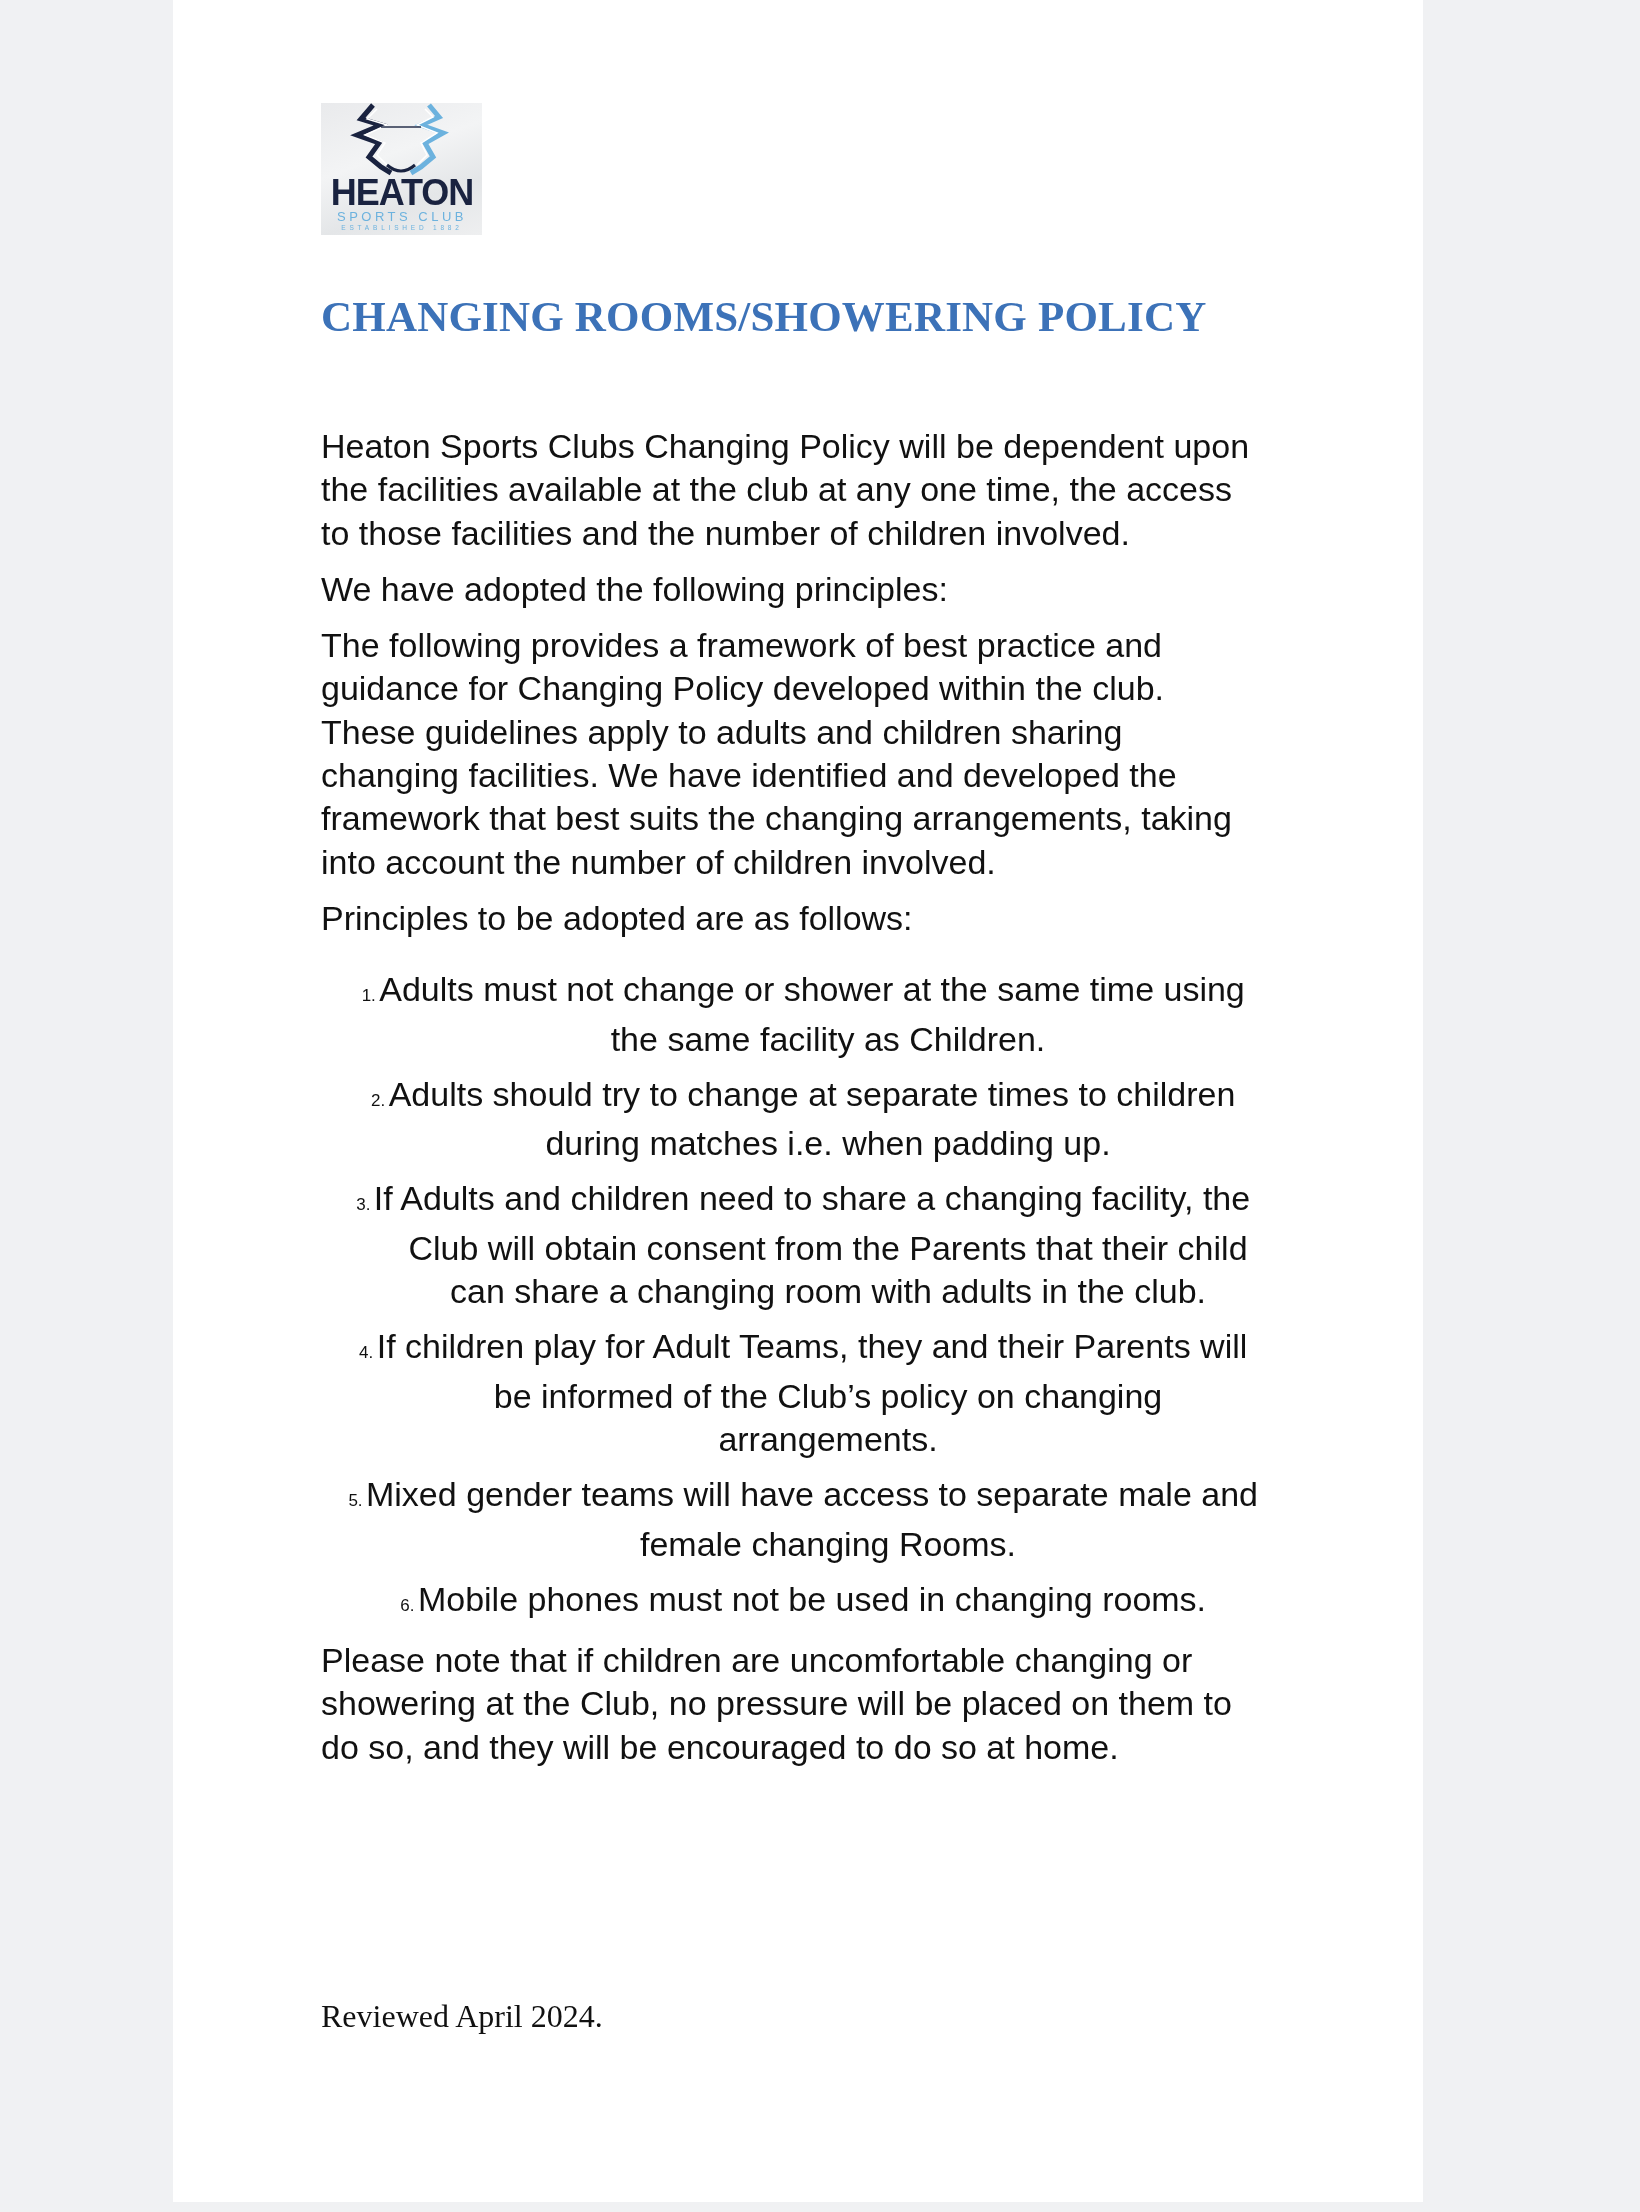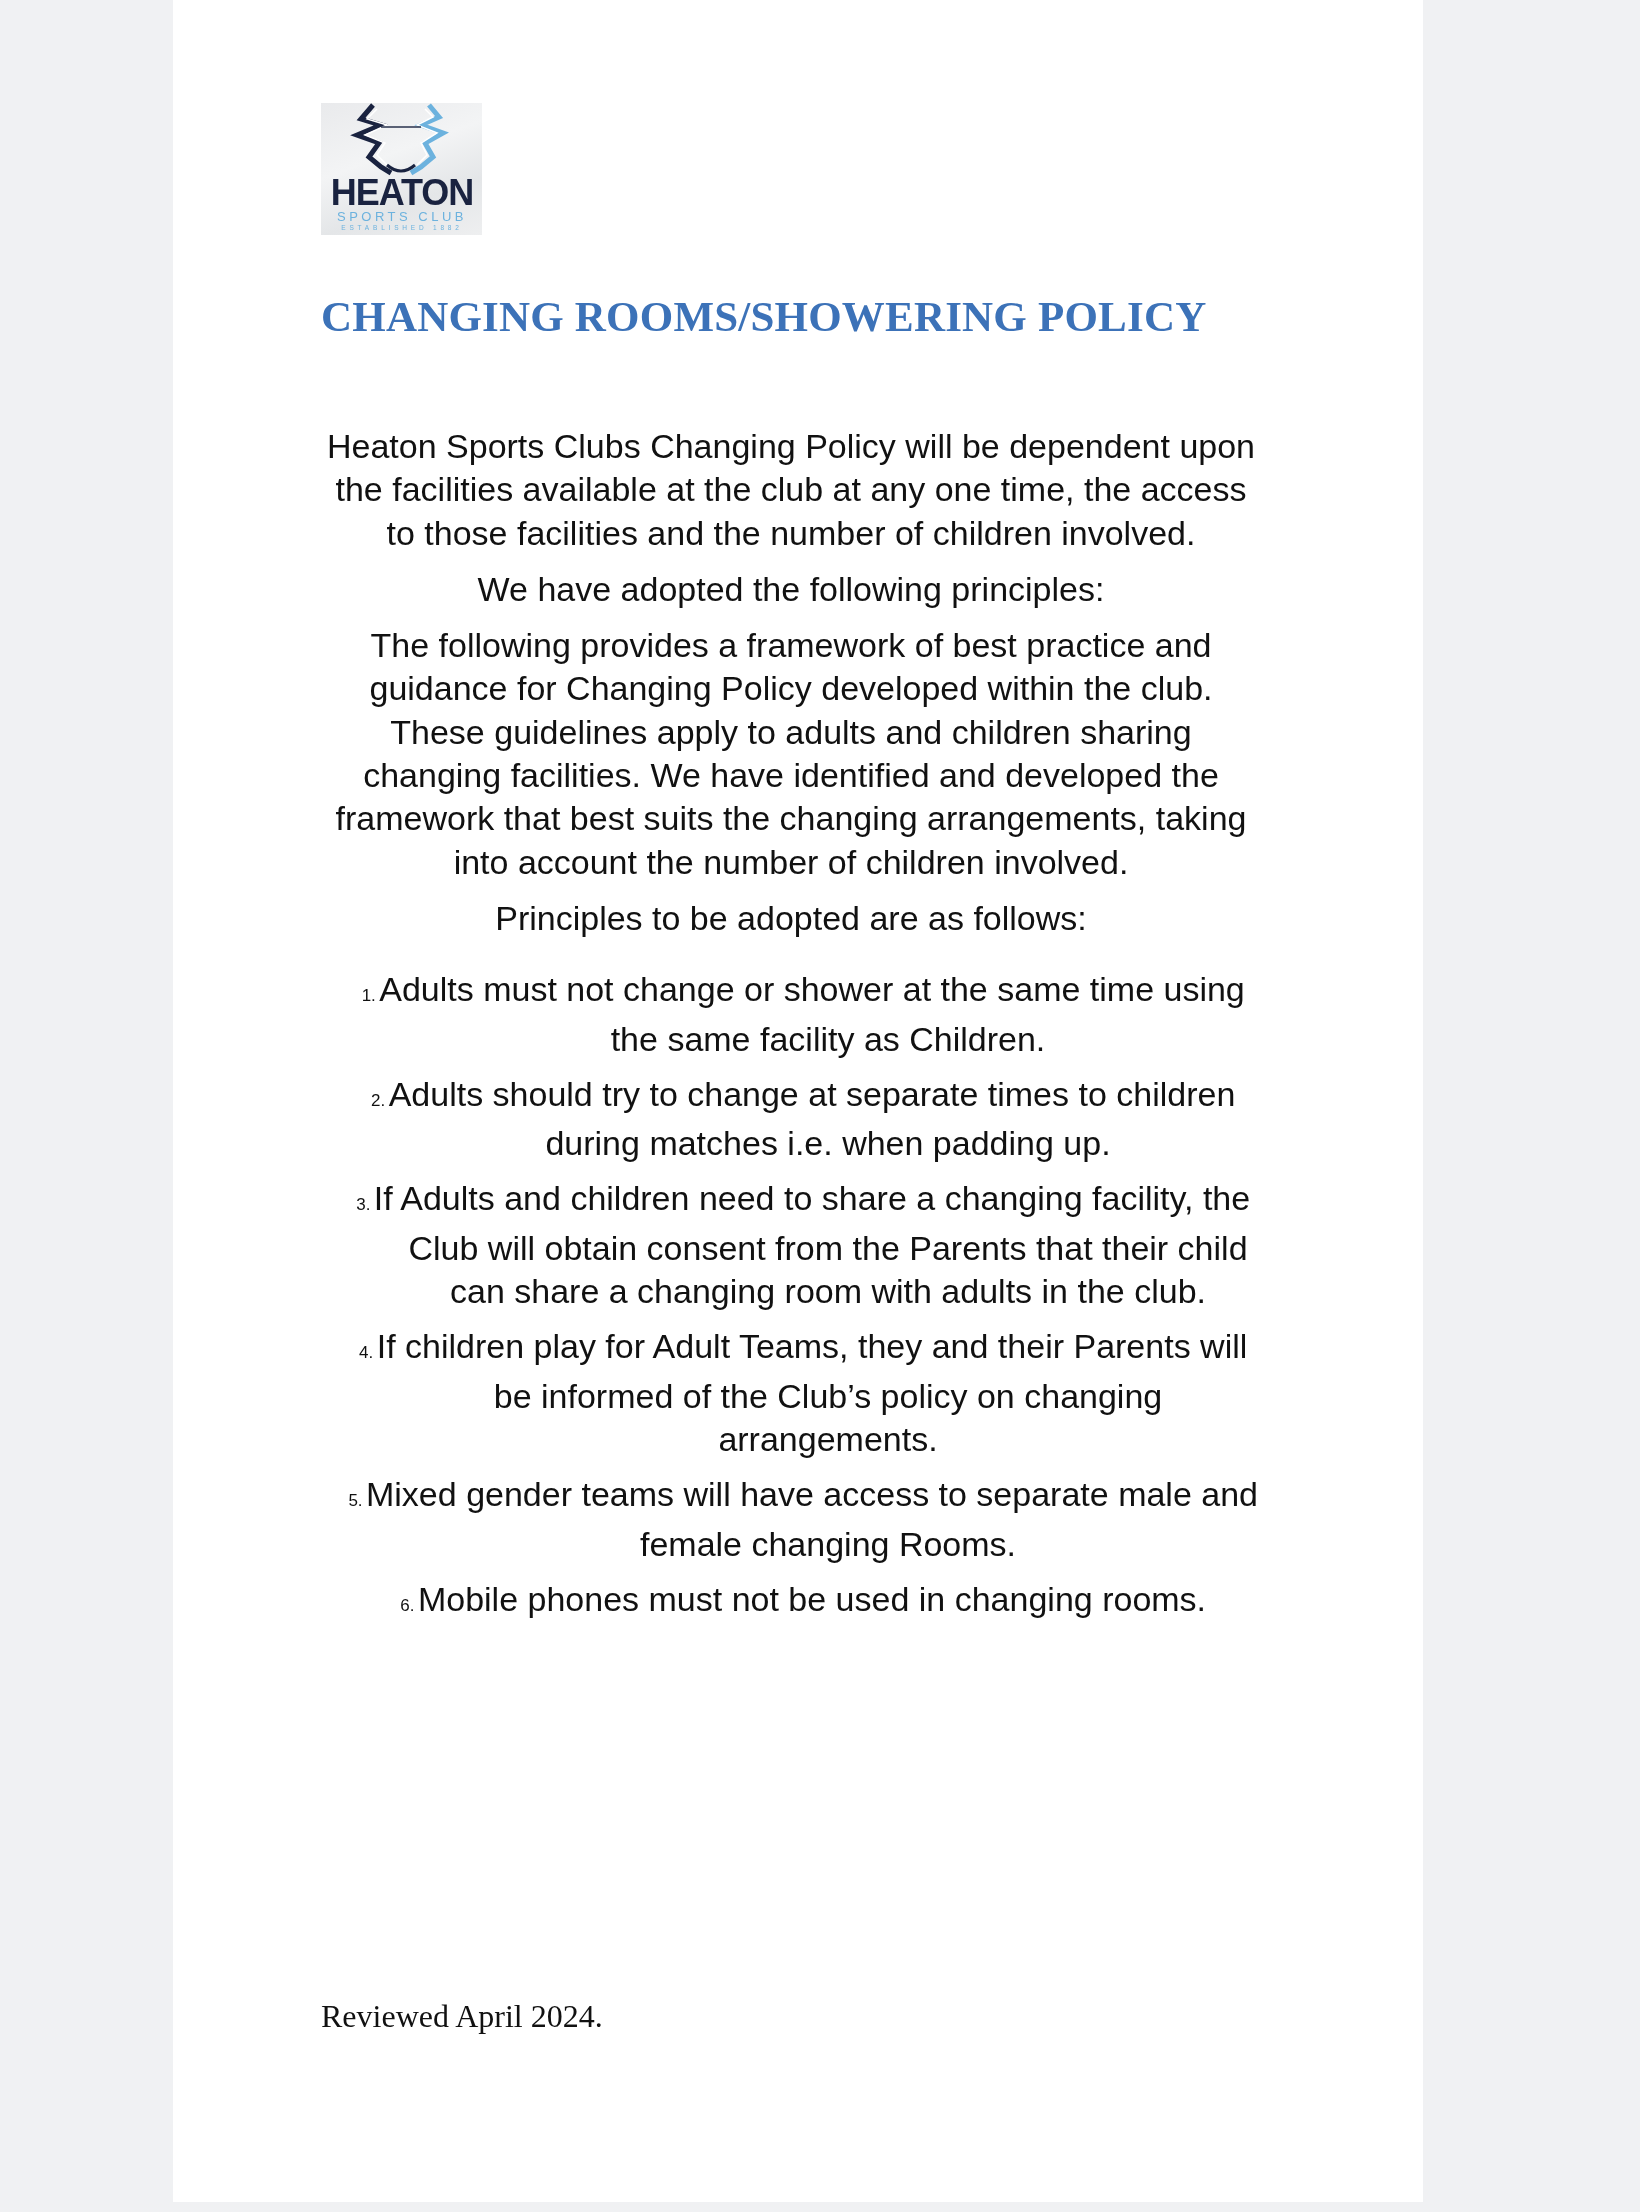--- a/index.html
+++ b/index.html
@@ -96,21 +96,20 @@
       left: 0;
       top: 425px;
       width: 940px;
       font-family: "Liberation Sans", sans-serif;
       font-size: 34px;
       line-height: 43.3px;
       color: #111111;
     }
     .body-text p {
       margin: 0 0 13px 0;
-      text-align: center;
     }
     .body-text p.gap-after {
       margin-bottom: 28px;
     }
     .principles {
       margin: 0 0 12px 0;
       padding: 0;
       list-style: none;
       text-align: center;
     }
@@ -173,17 +172,18 @@
 
       <ol class="principles">
         <li><span class="num">1.</span><span class="item-text">Adults must not change or shower at the same time using the same facility as Children.</span></li>
         <li><span class="num">2.</span><span class="item-text">Adults should try to change at separate times to children during matches i.e. when padding up.</span></li>
         <li><span class="num">3.</span><span class="item-text">If Adults and children need to share a changing facility, the Club will obtain consent from the Parents that their child can share a changing room with adults in the club.</span></li>
         <li><span class="num">4.</span><span class="item-text">If children play for Adult Teams, they and their Parents will be informed of the Club’s policy on changing arrangements.</span></li>
         <li><span class="num">5.</span><span class="item-text">Mixed gender teams will have access to separate male and female changing Rooms.</span></li>
         <li><span class="num">6.</span><span class="item-text">Mobile phones must not be used in changing rooms.</span></li>
       </ol>
 
+      <p>Please note that if children are uncomfortable changing or showering at the Club, no pressure will be placed on them to do so, and they will be encouraged to do so at home.</p>
     </div>
 
     <div class="reviewed">Reviewed April 2024.</div>
   </div>
 </div>
 
 </body></html>

